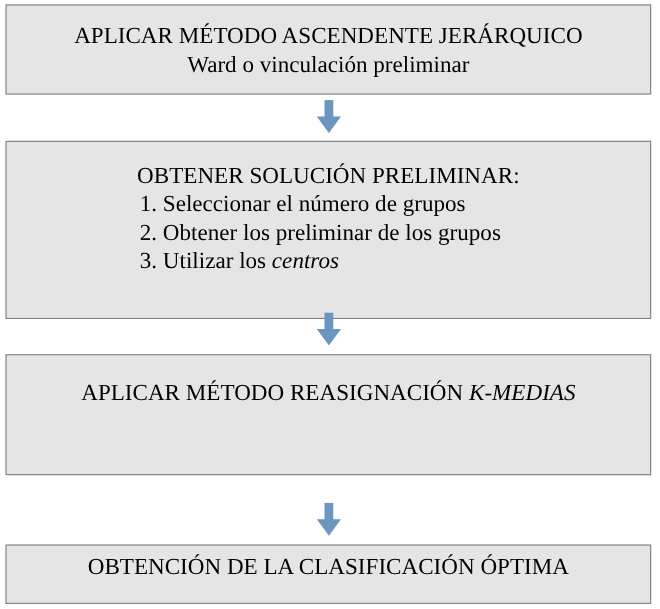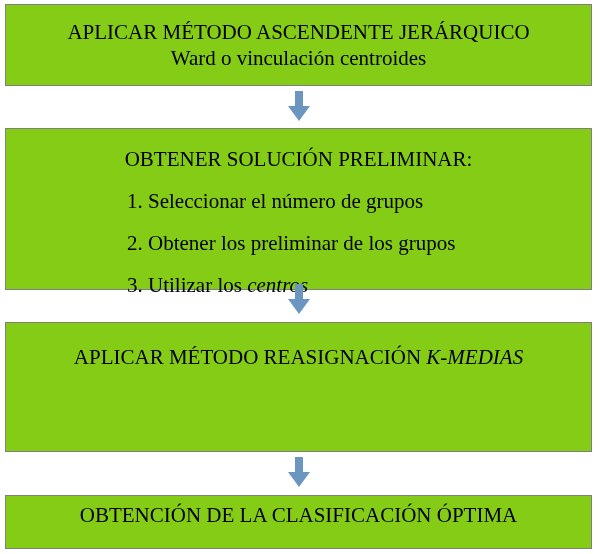--- a/index.html
+++ b/index.html
@@ -1,50 +1,50 @@
 <!DOCTYPE html>
 <html><head>
 <meta charset="utf-8">
 <style>
   html, body { margin:0; padding:0; background:#ffffff; }
   body { width:600px; height:554px; position:relative; overflow:hidden;
          font-family:"Liberation Serif", "DejaVu Serif", serif; color:#000; }
   .box { position:absolute; left:5px; width:587px; border:1.5px solid #7f7f7f;
-         box-sizing:border-box; background:#84cc16; text-align:center; }
+         box-sizing:border-box; background:#e5e5e5; text-align:center; }
   .line { font-size:21px; line-height:26px; white-space:nowrap; }
-  .item { text-align:left; padding-left:121px;margin-top:16px; }
+  .item { text-align:left; padding-left:121px; }
   .arrow { position:absolute; left:288px; width:22px; height:30px; }
   i { font-style:italic; }
 </style>
 </head>
 <body>
 
 <div class="box" style="top:4px;height:82px;padding-top:14px;">
   <div class="line">APLICAR MÉTODO ASCENDENTE JERÁRQUICO</div>
-  <div class="line">Ward o vinculación centroides</div>
+  <div class="line">Ward o vinculación preliminar</div>
 </div>
 
 <svg class="arrow" style="top:91px;" viewBox="0 0 22 30">
   <rect x="7" y="0" width="8" height="17" fill="#6a96c0"></rect>
   <polygon points="0,15 22,15 11,30" fill="#6a96c0"></polygon>
 </svg>
 
 <div class="box" style="top:128px;height:162px;padding-top:17px;">
   <div class="line">OBTENER SOLUCIÓN PRELIMINAR:</div>
   <div class="line item"><span>1.</span> <span>Seleccionar el número de grupos</span></div>
   <div class="line item"><span>2.</span> <span>Obtener los preliminar de los grupos</span></div>
   <div class="line item"><span>3.</span> <span>Utilizar los </span><i>centros</i></div>
 </div>
 
 <svg class="arrow" style="top:284px;" viewBox="0 0 22 30">
   <rect x="7" y="0" width="8" height="17" fill="#6a96c0"></rect>
   <polygon points="0,15 22,15 11,30" fill="#6a96c0"></polygon>
 </svg>
 
-<div class="box" style="top:322px;height:130px;padding-top:21px;">
+<div class="box" style="top:322px;height:110px;padding-top:21px;">
   <div class="line"><span>APLICAR MÉTODO REASIGNACIÓN </span><i>K-MEDIAS</i></div>
 </div>
 
 <svg class="arrow" style="top:457px;" viewBox="0 0 22 30">
   <rect x="7" y="0" width="8" height="17" fill="#6a96c0"></rect>
   <polygon points="0,15 22,15 11,30" fill="#6a96c0"></polygon>
 </svg>
 
 <div class="box" style="top:495px;height:54px;padding-top:6px;">
   <div class="line">OBTENCIÓN DE LA CLASIFICACIÓN ÓPTIMA</div>

